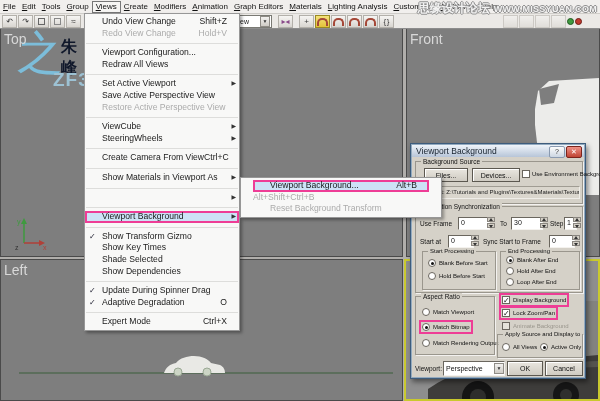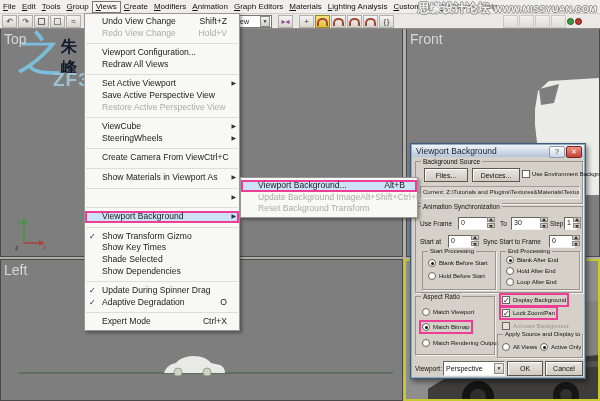--- a/index.html
+++ b/index.html
@@ -46,21 +46,21 @@
   .menu{position:absolute;left:84px;top:13px;width:154px;background:#f8f8f7;border:1px solid #979797;box-shadow:2px 2px 3px rgba(0,0,0,.35);z-index:20;padding:2px 0;font-size:8.6px;color:#1a1a1a}
   .mrow{position:relative;height:11.6px;line-height:11.6px;display:flex;align-items:center}
   .mlabel{margin-left:17px;white-space:nowrap;flex:1}
   .mshort{margin-right:12px;white-space:nowrap}
   .mcheck{position:absolute;left:4px;font-size:8px;color:#223}
   .marrow{position:absolute;right:3px;font-size:6px;color:#333}
   .mrow.disabled{color:#ababab}
   .msep{height:4px;border-bottom:1px solid #dddddb;margin:0 1px 3px 1px}
   .hl{background:#cde2f6}
   .pinkrow{box-shadow:0 0 0 2px #ee3d96 inset}
-  .submenu{position:absolute;left:240px;top:177px;width:176px;background:#f8f8f7;border:1px solid #979797;box-shadow:2px 2px 3px rgba(0,0,0,.35);z-index:21;padding:2px 0;font-size:8.6px;color:#1a1a1a}
+  .submenu{position:absolute;left:240px;top:177px;width:176px;background:#f8f8f7;border:1px solid #979797;box-shadow:2px 2px 3px rgba(0,0,0,.35);z-index:21;padding:2px 12px;font-size:8.6px;color:#1a1a1a}
 
   
   .dialog{position:absolute;left:410px;top:143px;width:176px;height:236px;background:#d5d1c8;border:1px solid #3d5c7c;box-shadow:0 0 0 1px #93aabf inset,2px 3px 5px rgba(0,0,0,.45);z-index:8;color:#111;box-sizing:border-box}
   .dtitle{position:absolute;left:1px;top:1px;right:1px;height:12px;background:linear-gradient(#eff4fa,#b7c5d8);display:flex;align-items:center;padding-left:4px;font-size:8.5px;color:#15202c}
   .dbtns{position:absolute;right:2px;top:1px;display:flex;gap:1px}
   .dbtn{width:14px;height:10px;border-radius:2px;font-size:7px;line-height:9px;text-align:center}
   .dbtn.help{background:linear-gradient(#fdfdfd,#ccd6e2);border:1px solid #8a9ab0;color:#333}
   .dbtn.close{background:linear-gradient(#ef9186,#c04434);border:1px solid #7c241c;color:#fff}
   .group{position:absolute;border:1px solid #9a968d;box-shadow:1px 1px 0 rgba(255,255,255,.7)}
   .legend{position:absolute;top:-4px;left:5px;background:#d5d1c8;padding:0 2px;font-size:6.5px;white-space:nowrap;color:#111}
@@ -426,21 +426,20 @@
         <span class="mshort">Ctrl+X</span>
       </div>
   </div>
 
   <div class="submenu">
     <div class="mrow hl pinkrow">
         <span class="mlabel">Viewport Background...</span>
         <span class="mshort">Alt+B</span>
       </div>
     <div class="mrow disabled">
-        <span class="mlabel">Update Background Image</span>
         <span class="mshort">Alt+Shift+Ctrl+B</span>
       </div>
     <div class="mrow disabled">
         <span class="mlabel">Reset Background Transform</span>
       </div>
   </div>
 
 </div>
 
 </body></html>

